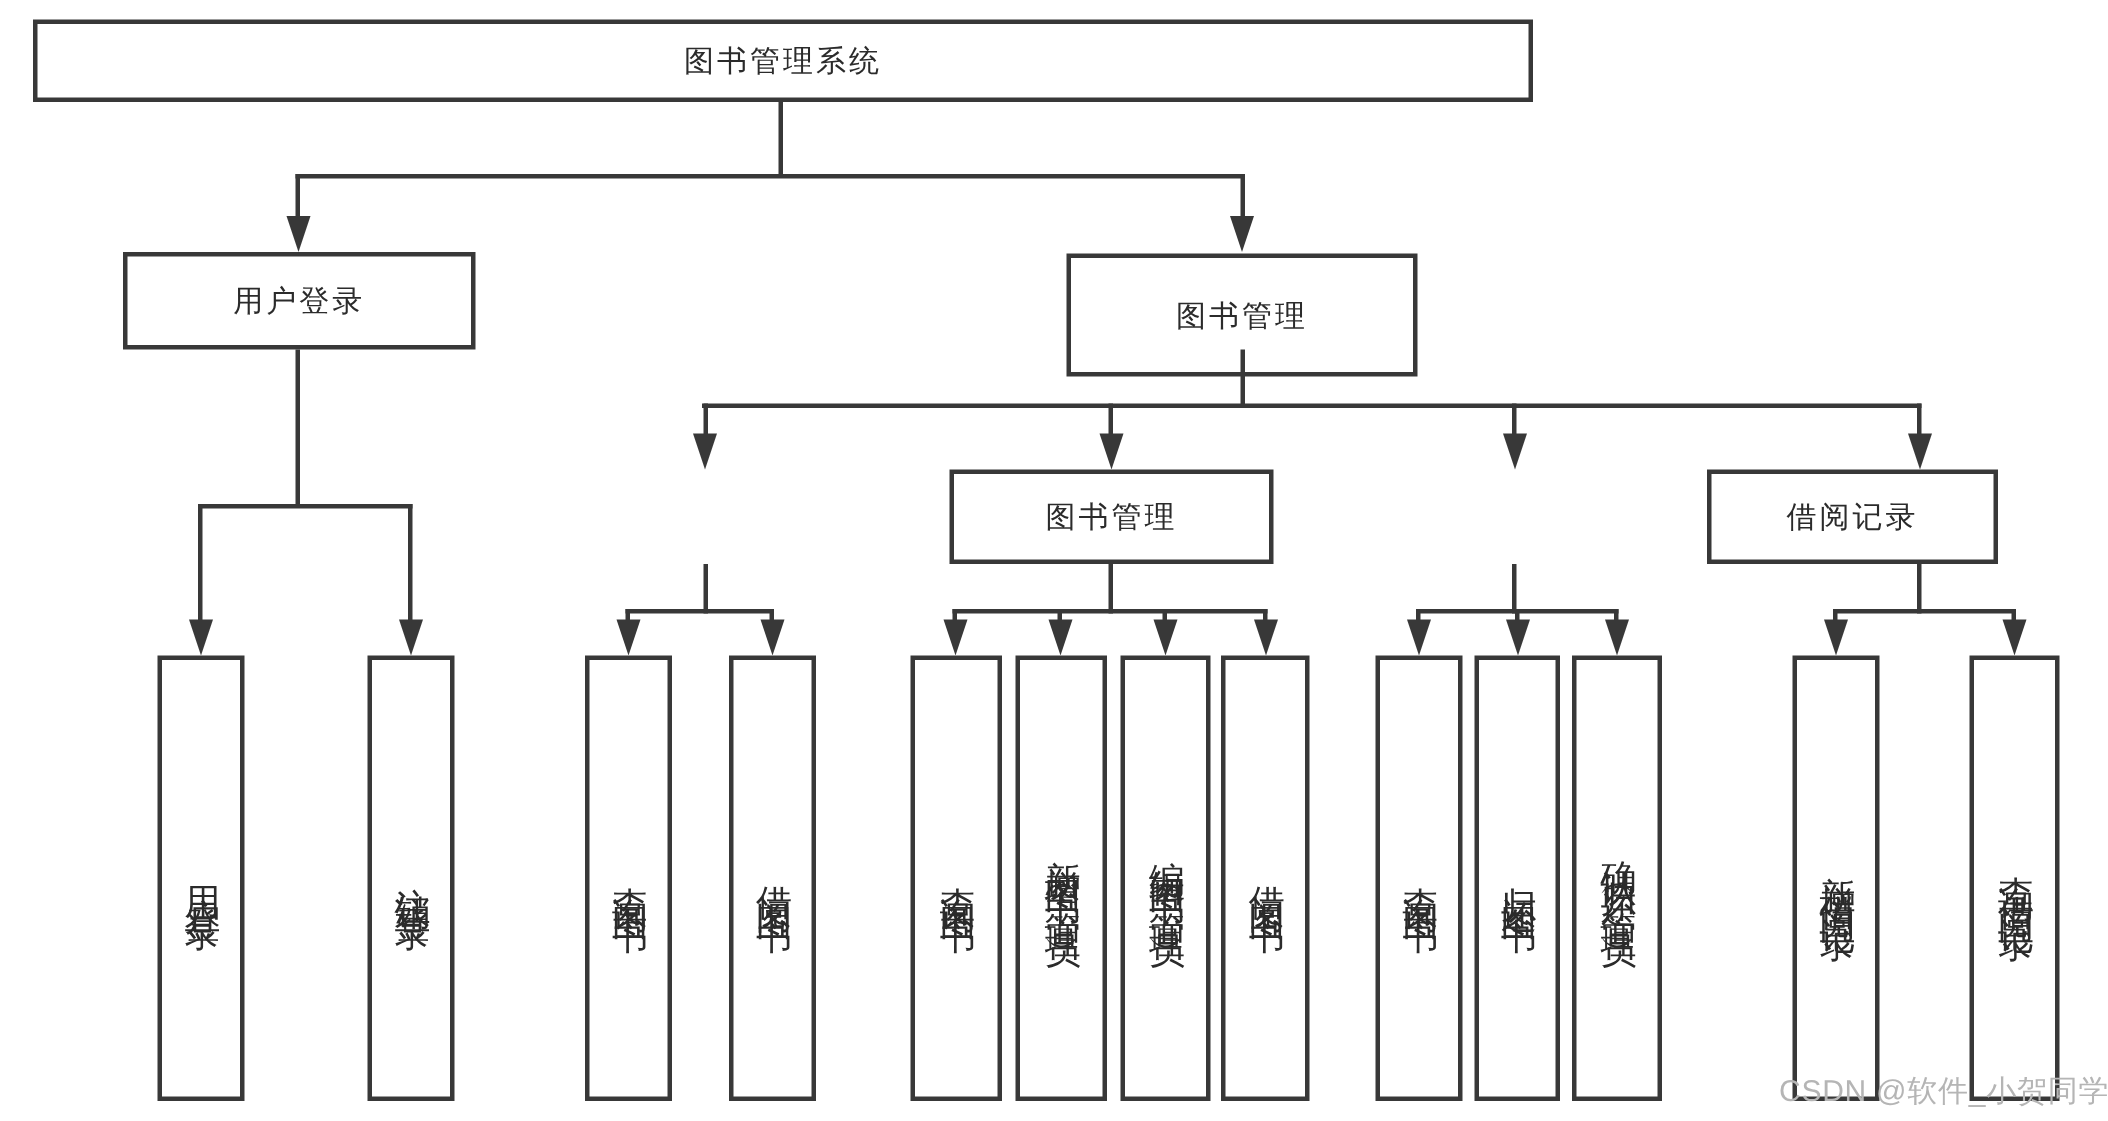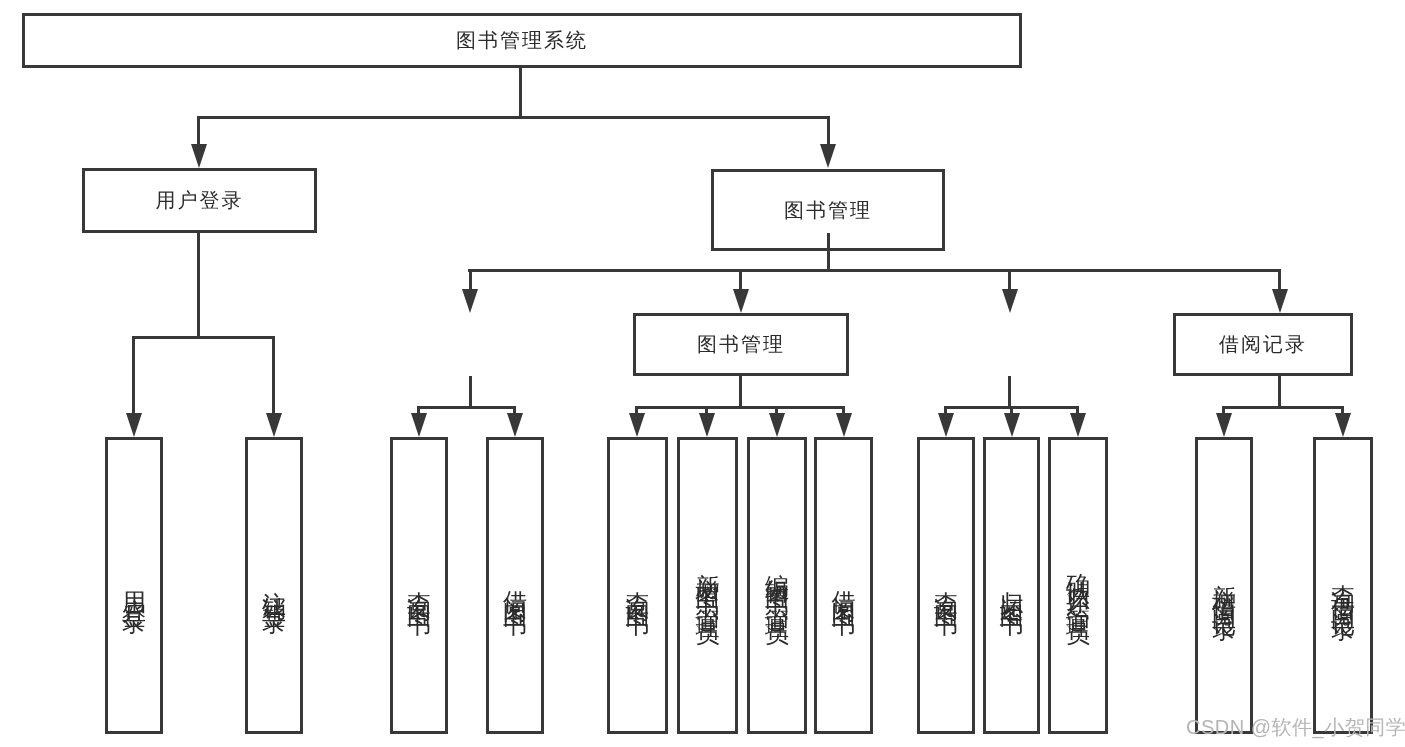--- a/index.html
+++ b/index.html
@@ -89,21 +89,21 @@
   <div class="vl" style="left:739px;top:269px;height:21px"></div>
   <div class="ah" style="left:733px;top:289px"></div>
   <div class="vl" style="left:1008px;top:269px;height:21px"></div>
   <div class="ah" style="left:1002px;top:289px"></div>
   <div class="vl" style="left:1278px;top:269px;height:21px"></div>
   <div class="ah" style="left:1272px;top:289px"></div>
 
   <div class="node" style="left:633px;top:313px;width:216px;height:63px">
     <span>图书管理</span>
   </div>
-  <div class="node" style="left:1173px;top:313px;width:180px;height:63px">
+  <div class="node" style="left:1138px;top:313px;width:194px;height:63px">
     <span>借阅记录</span>
   </div>
 
   <div class="vl" style="left:469px;top:376px;height:33px"></div>
   <div class="hl" style="left:417px;top:406px;width:99px"></div>
   <div class="vl" style="left:417px;top:406px;height:10px"></div>
   <div class="ah" style="left:411px;top:413px"></div>
   <div class="vl" style="left:513px;top:406px;height:10px"></div>
   <div class="ah" style="left:507px;top:413px"></div>
 

